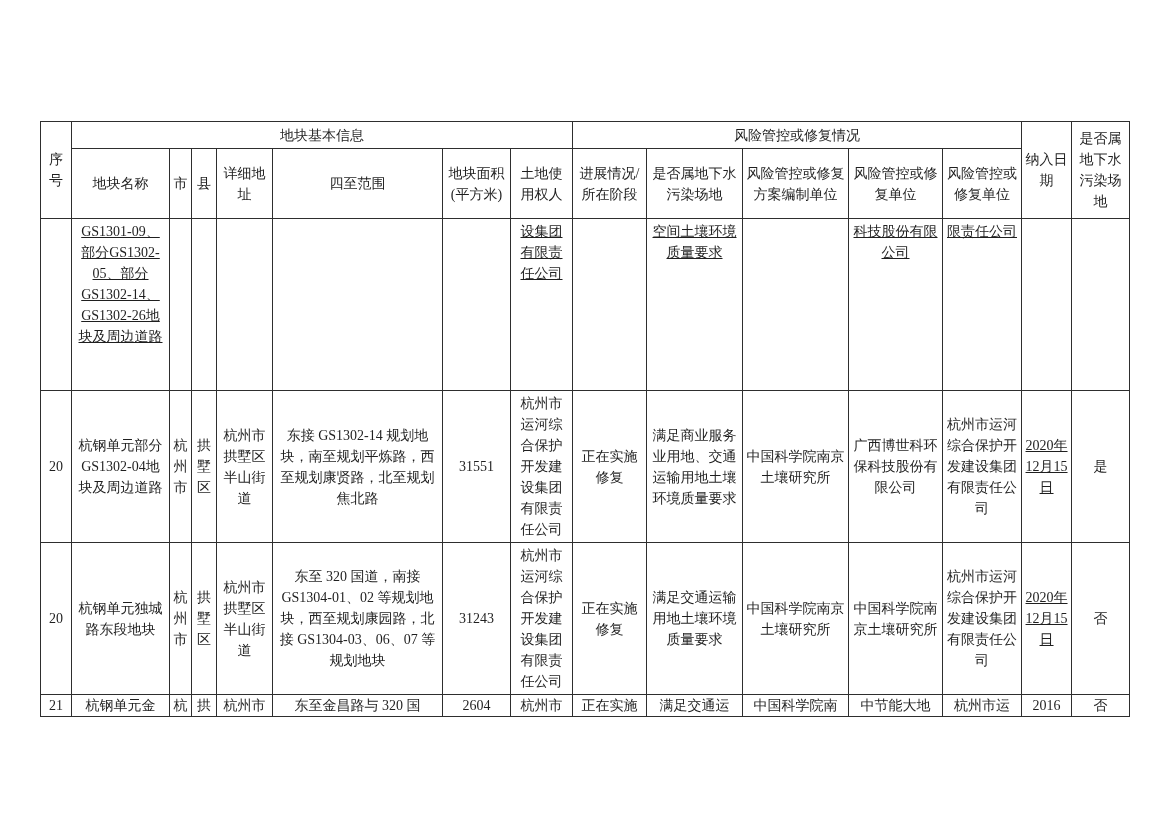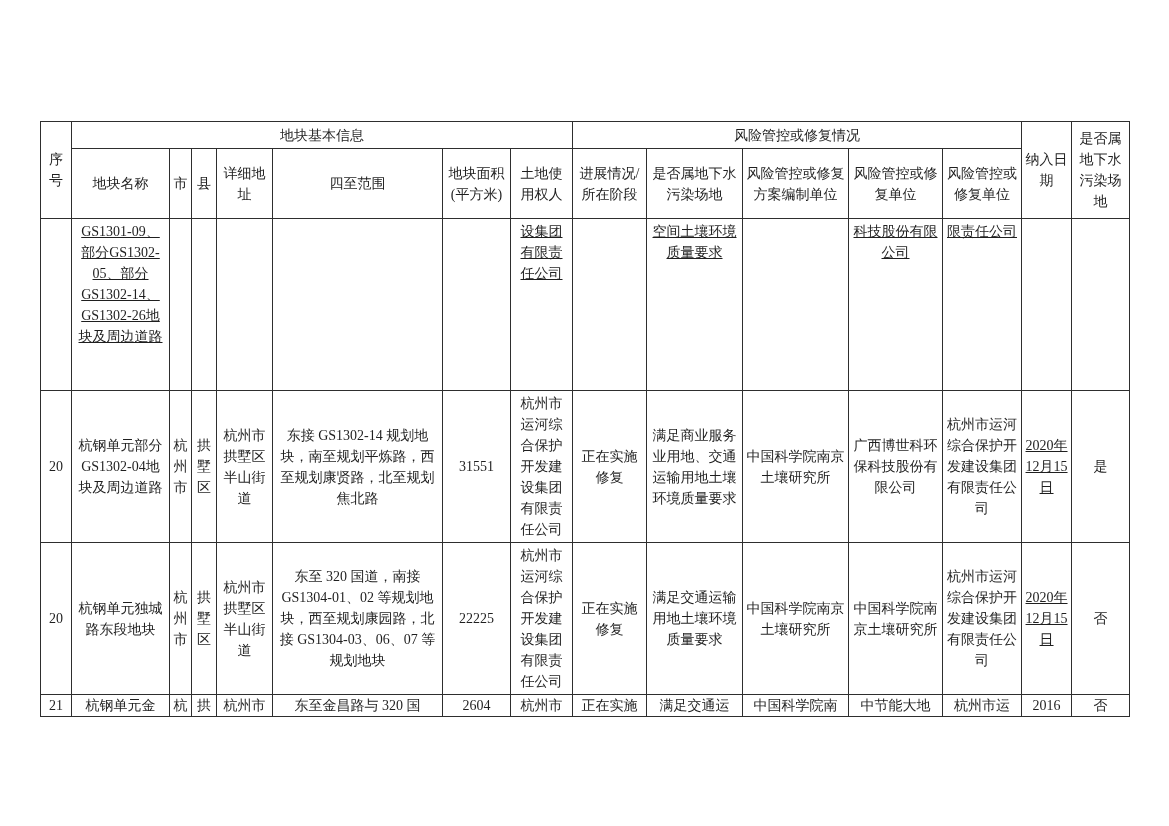--- a/index.html
+++ b/index.html
@@ -138,21 +138,21 @@
       <td>是</td>
     </tr>
 
     <tr class="row-20">
       <td>20</td>
       <td>杭钢单元独城路东段地块</td>
       <td class="col-city-cell">杭州市</td>
       <td class="col-county-cell">拱墅区</td>
       <td>杭州市拱墅区半山街道</td>
       <td>东至 320 国道，南接 GS1304-01、02 等规划地块，西至规划康园路，北接 GS1304-03、06、07 等规划地块</td>
-      <td>22225</td>
+      <td>31243</td>
       <td>杭州市运河综合保护开发建设集团有限责任公司</td>
       <td>正在实施修复</td>
       <td>满足交通运输用地土壤环境质量要求</td>
       <td>中国科学院南京土壤研究所</td>
       <td>中国科学院南京土壤研究所</td>
       <td>杭州市运河综合保护开发建设集团有限责任公司</td>
       <td class="tight">2020年12月15日</td>
       <td>否</td>
     </tr>
 

